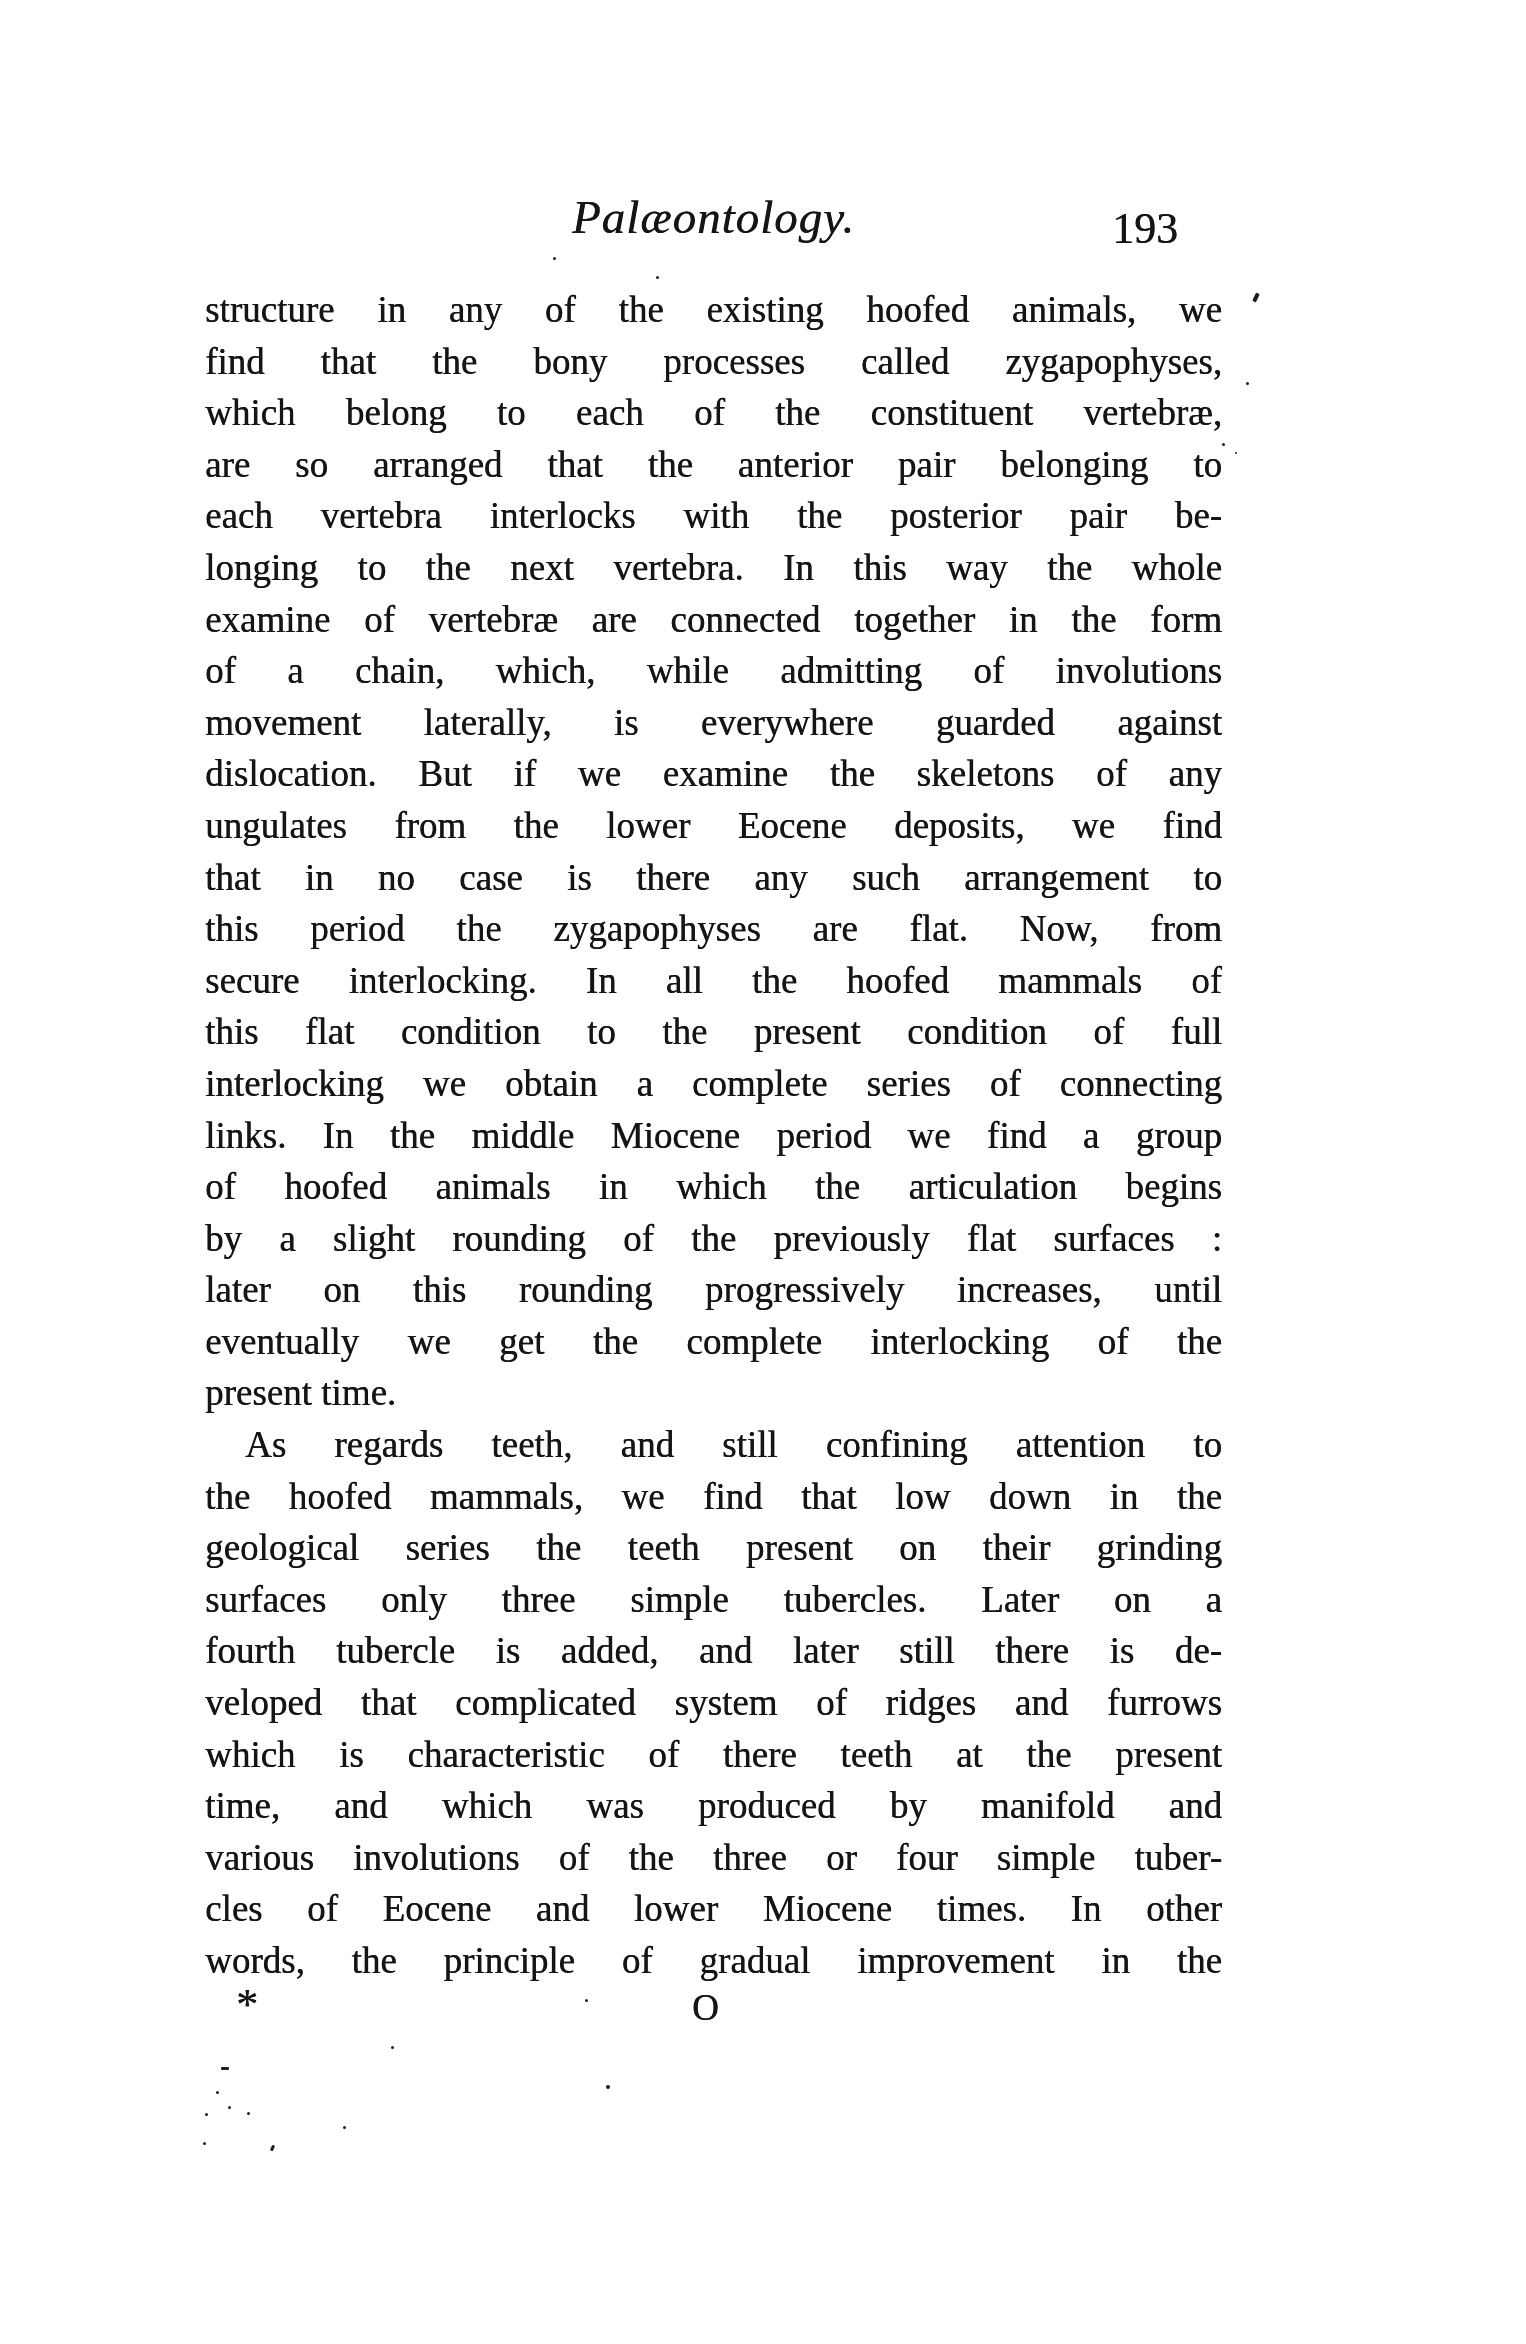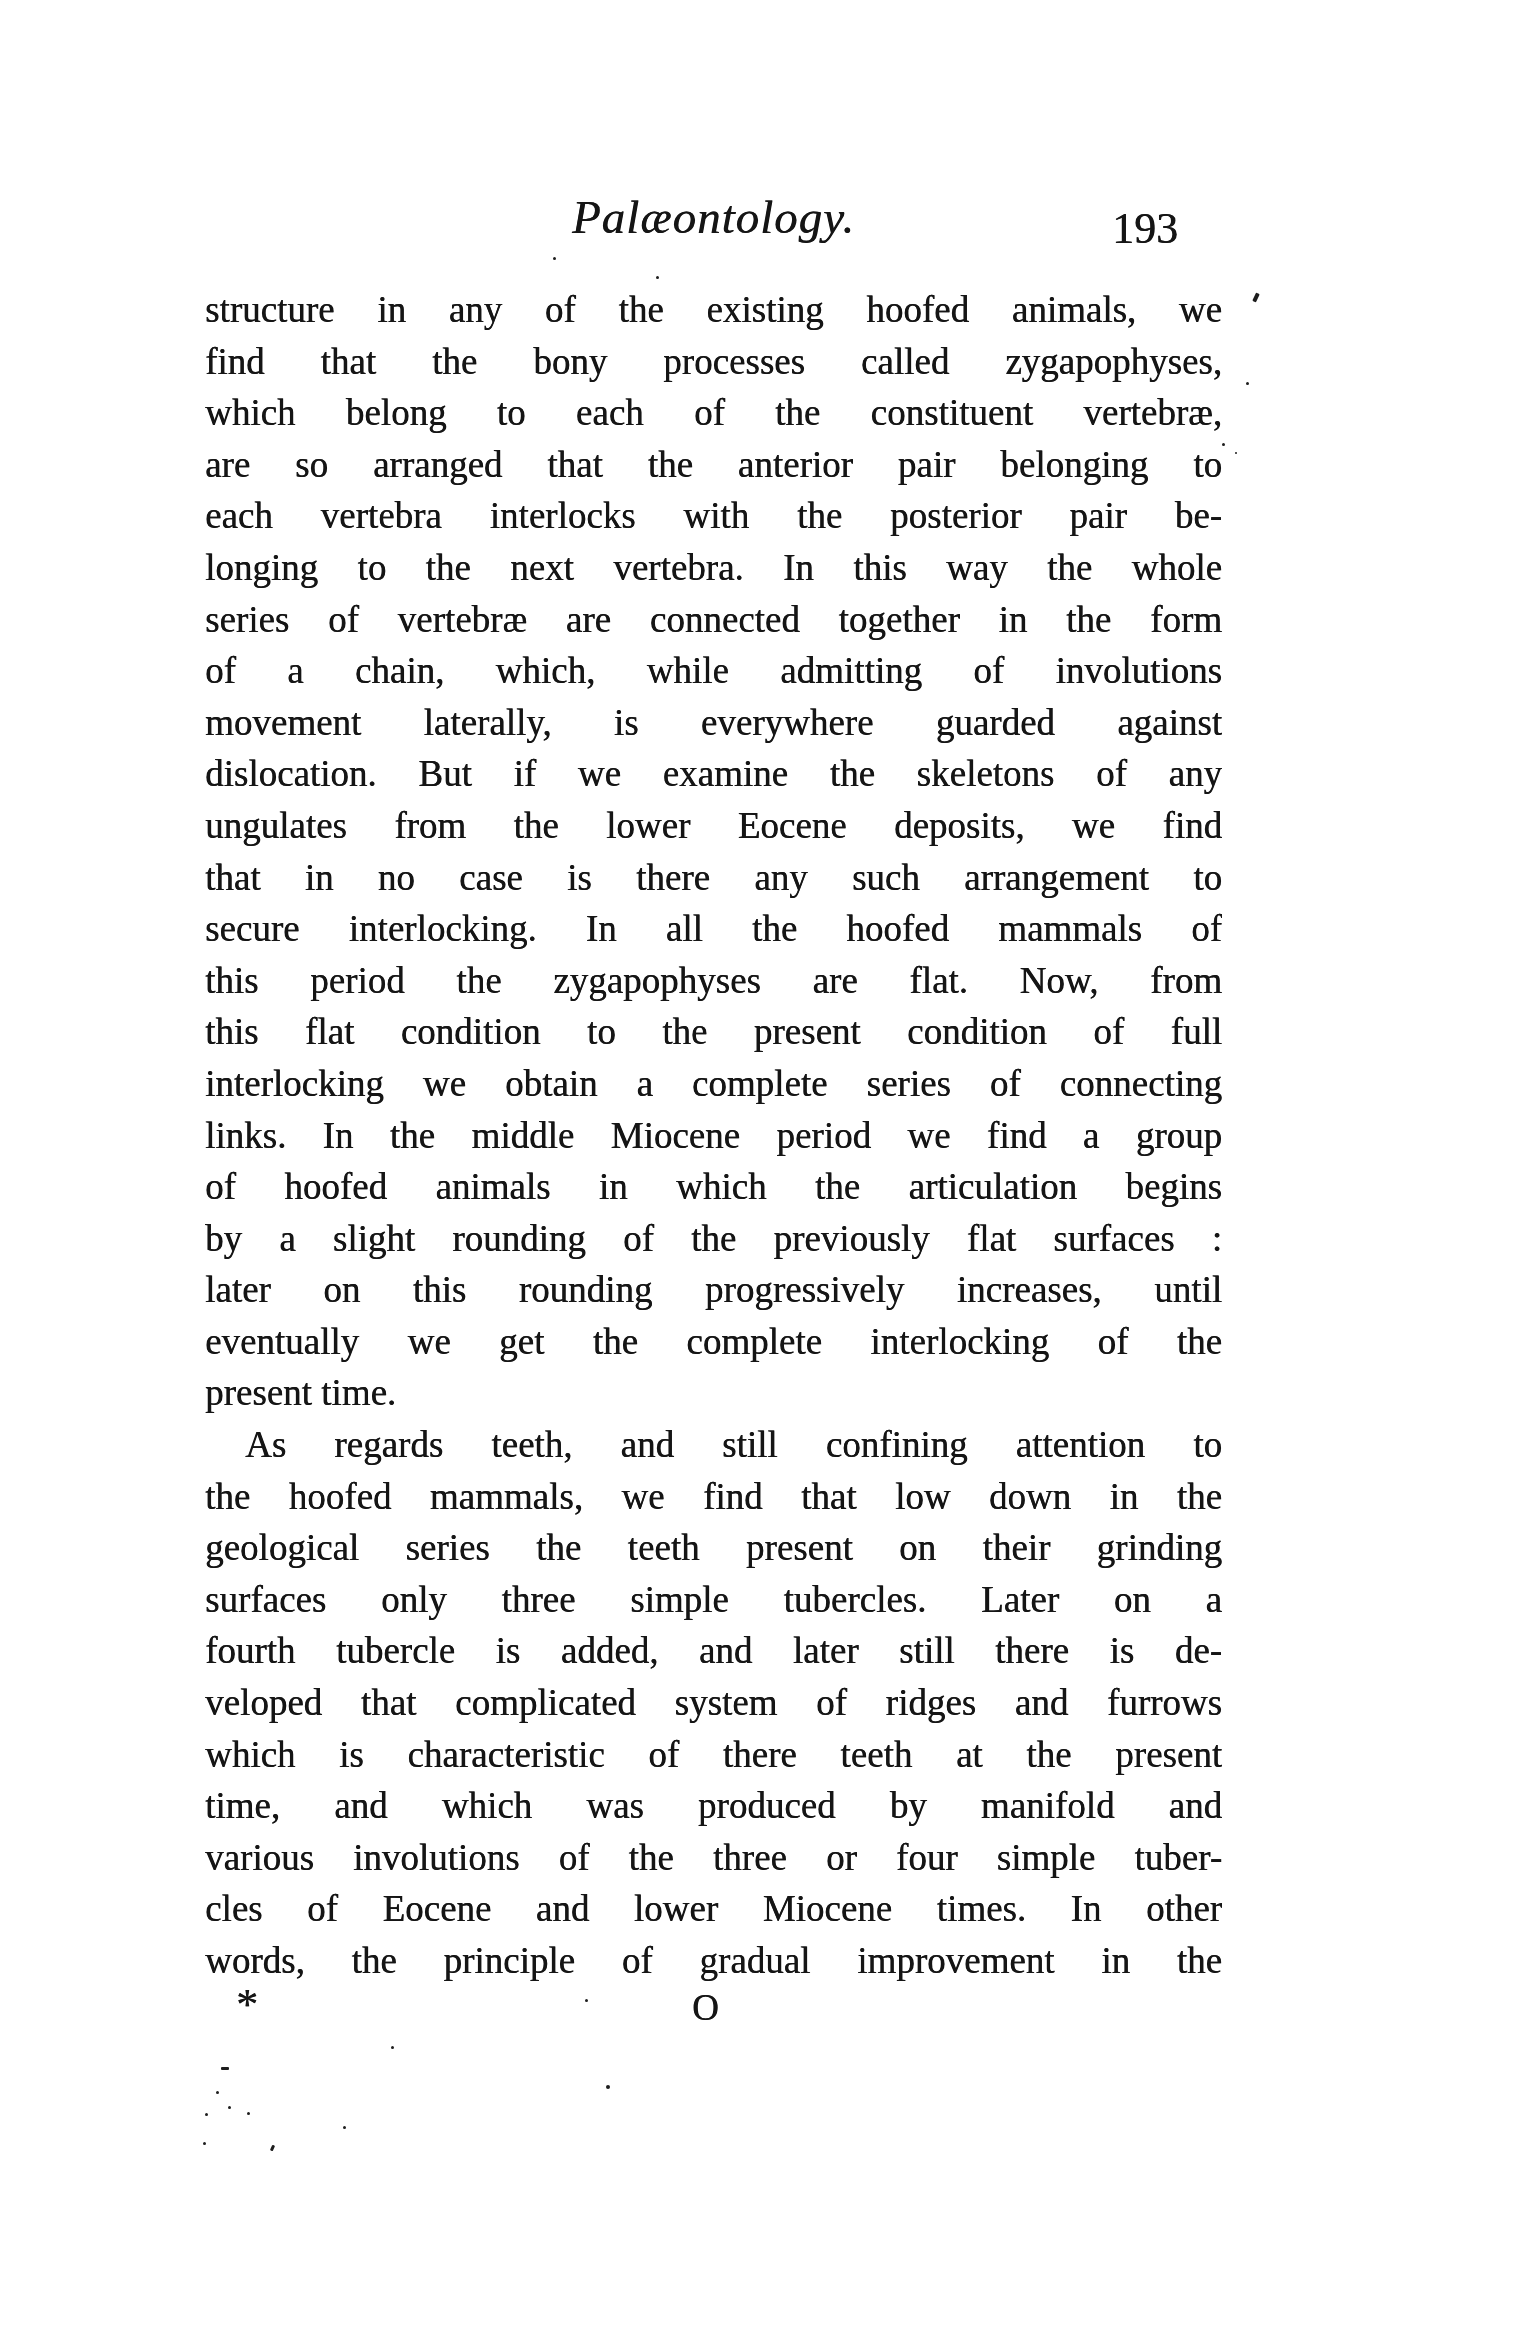--- a/index.html
+++ b/index.html
@@ -76,28 +76,28 @@
 
   <span class="page-number">193</span>
 
   <div class="body-block">
       <div class="line">structure in any of the existing hoofed animals, we</div>
       <div class="line">find that the bony processes called zygapophyses,</div>
       <div class="line">which belong to each of the constituent vertebræ,</div>
       <div class="line">are so arranged that the anterior pair belonging to</div>
       <div class="line">each vertebra interlocks with the posterior pair be-</div>
       <div class="line">longing to the next vertebra.  In this way the whole</div>
-      <div class="line">series of vertebræ are connected together in the form</div>
+      <div class="line">examine of vertebræ are connected together in the form</div>
       <div class="line">of a chain, which, while admitting of involutions</div>
       <div class="line">movement laterally, is everywhere guarded against</div>
       <div class="line">dislocation.  But if we examine the skeletons of any</div>
       <div class="line">ungulates from the lower Eocene deposits, we find</div>
       <div class="line">that in no case is there any such arrangement to</div>
+      <div class="line">this period the zygapophyses are flat.  Now, from</div>
       <div class="line">secure interlocking.  In all the hoofed mammals of</div>
-      <div class="line">this period the zygapophyses are flat.  Now, from</div>
       <div class="line">this flat condition to the present condition of full</div>
       <div class="line">interlocking we obtain a complete series of connecting</div>
       <div class="line">links.  In the middle Miocene period we find a group</div>
       <div class="line">of hoofed animals in which the articulation begins</div>
       <div class="line">by a slight rounding of the previously flat surfaces :</div>
       <div class="line">later on this rounding progressively increases, until</div>
       <div class="line">eventually we get the complete interlocking of the</div>
       <div class="line para-end">present time.</div>
       <div class="line indent">As regards teeth, and still confining attention to</div>
       <div class="line">the hoofed mammals, we find that low down in the</div>

